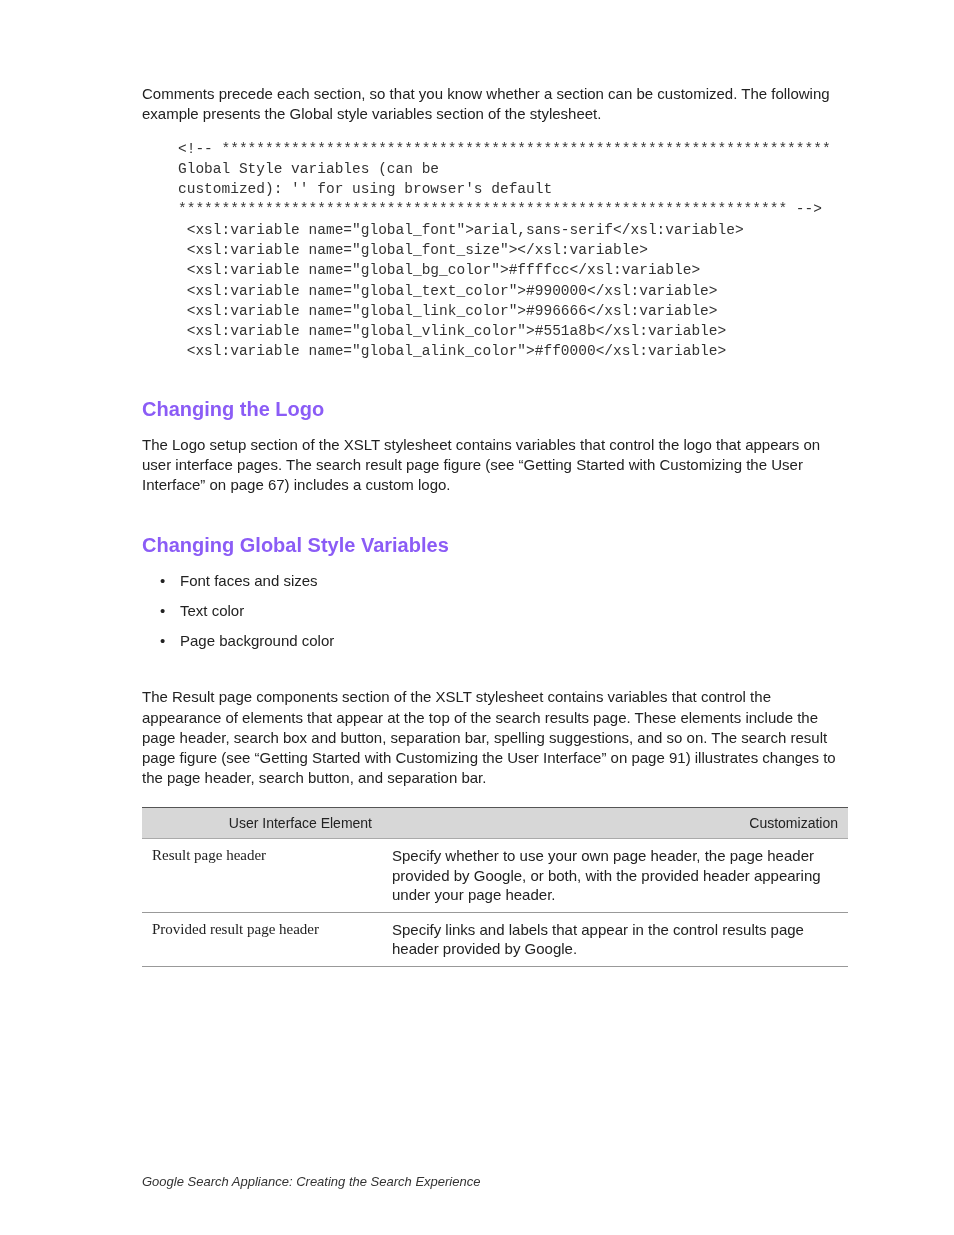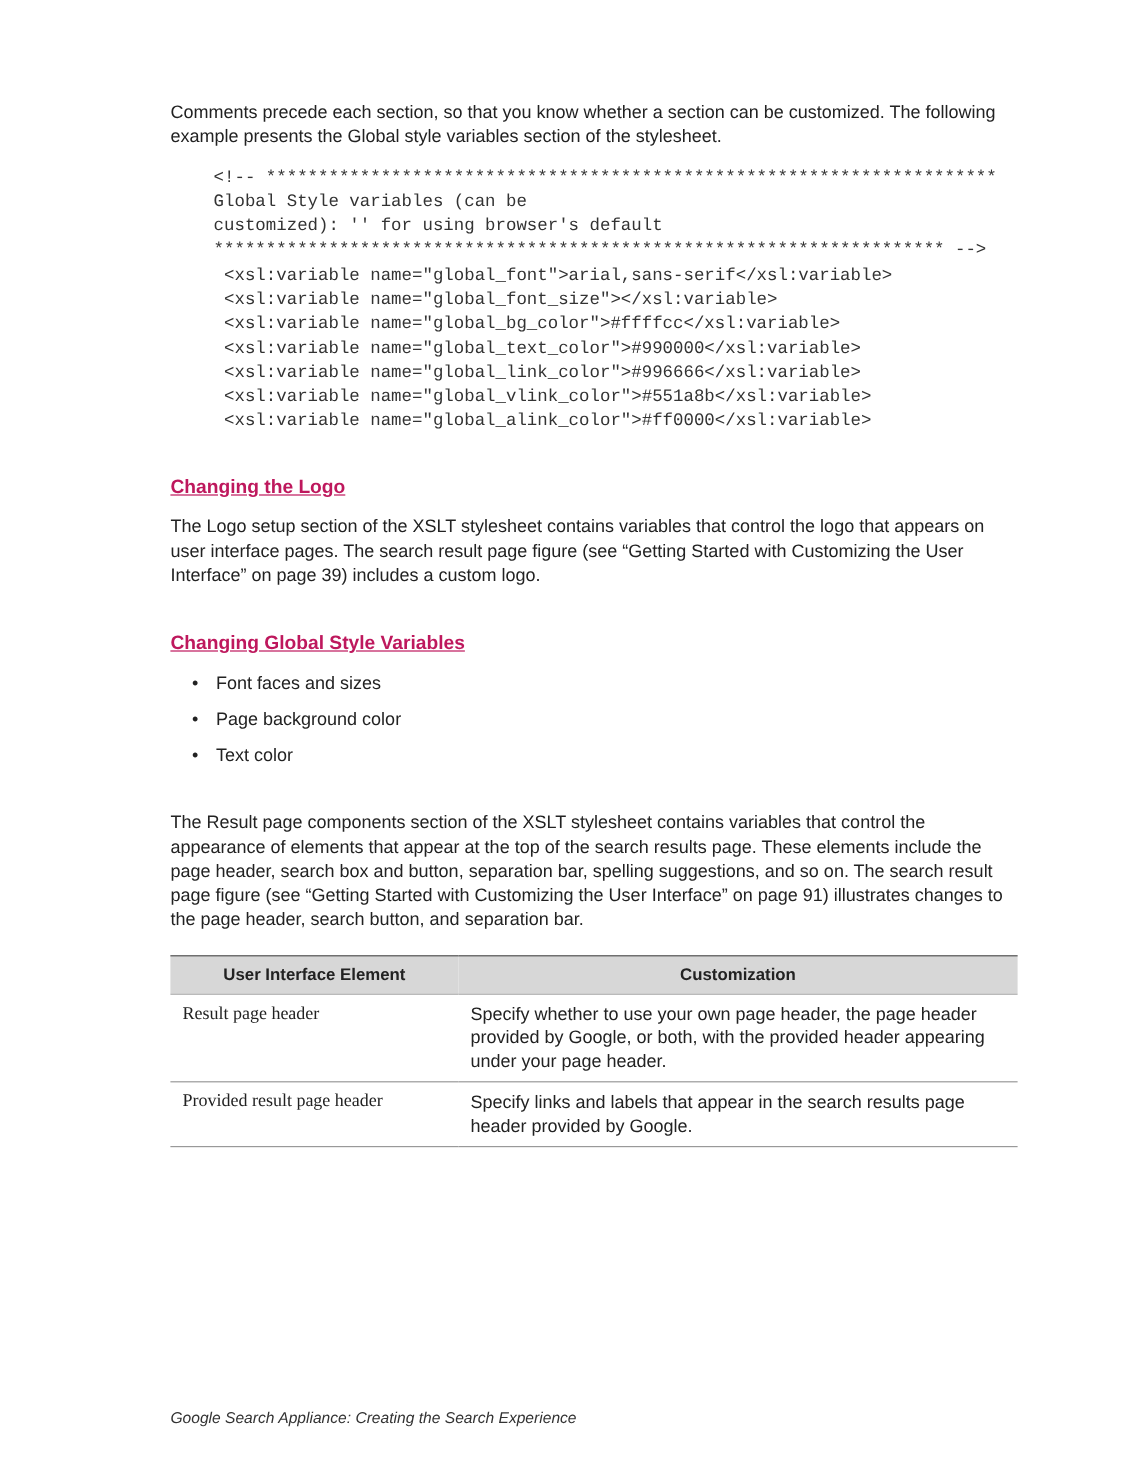--- a/index.html
+++ b/index.html
@@ -17,41 +17,40 @@
   .para { margin-bottom: 14px; }
   .code-block {
     font-family: "Courier New", monospace;
     font-size: 14.5px;
     white-space: pre;
     color: #333;
     margin: 6px 0 34px 36px;
     line-height: 1.4;
   }
   h2 {
-    color: #be185d;
+    color: #8b5cf6;
     font-weight: 700;
-    font-size: 16px;
+    font-size: 20px;
     margin-bottom: 12px;
     margin-top: 8px;
-    text-decoration: underline;
   }
   .section { margin-bottom: 36px; }
   ul { list-style: none; margin: 10px 0 0 18px; }
   ul li { margin-bottom: 10px; padding-left: 20px; position: relative; }
   ul li::before { content: "•"; position: absolute; left: 0; font-size: 15px; }
   table {
     width: 100%;
     border-collapse: collapse;
     margin-top: 18px;
     font-size: 15px;
   }
   thead tr { background: #d7d7d7; }
   th {
-    text-align: center;
-    font-weight: 700;
+    text-align: right;
+    font-weight: 400;
     padding: 6px 10px;
     border-top: 1px solid #555;
     border-bottom: 1px solid #aaa;
     font-size: 14px;
   }
   td {
     padding: 7px 10px;
     border-bottom: 1px solid #999;
     vertical-align: top;
     line-height: 1.3;
@@ -81,50 +80,50 @@
  &lt;xsl:variable name="global_font"&gt;arial,sans-serif&lt;/xsl:variable&gt;
  &lt;xsl:variable name="global_font_size"&gt;&lt;/xsl:variable&gt;
  &lt;xsl:variable name="global_bg_color"&gt;#ffffcc&lt;/xsl:variable&gt;
  &lt;xsl:variable name="global_text_color"&gt;#990000&lt;/xsl:variable&gt;
  &lt;xsl:variable name="global_link_color"&gt;#996666&lt;/xsl:variable&gt;
  &lt;xsl:variable name="global_vlink_color"&gt;#551a8b&lt;/xsl:variable&gt;
  &lt;xsl:variable name="global_alink_color"&gt;#ff0000&lt;/xsl:variable&gt;</div>
 
 <div class="section">
   <h2>Changing the Logo</h2>
-  <p class="para">The Logo setup section of the XSLT stylesheet contains variables that control the logo that appears on user interface pages. The search result page figure (see “Getting Started with Customizing the User Interface” on page 39) includes a custom logo.</p>
+  <p class="para">The Logo setup section of the XSLT stylesheet contains variables that control the logo that appears on user interface pages. The search result page figure (see “Getting Started with Customizing the User Interface” on page 67) includes a custom logo.</p>
 </div>
 
 <div class="section">
   <h2>Changing Global Style Variables</h2>
   <ul>
     <li>Font faces and sizes</li>
+    <li>Text color</li>
     <li>Page background color</li>
-    <li>Text color</li>
   </ul>
 </div>
 
 <div class="section">
   <p class="para">The Result page components section of the XSLT stylesheet contains variables that control the appearance of elements that appear at the top of the search results page. These elements include the page header, search box and button, separation bar, spelling suggestions, and so on. The search result page figure (see “Getting Started with Customizing the User Interface” on page 91) illustrates changes to the page header, search button, and separation bar.</p>
 
   <table>
     <thead>
       <tr>
         <th>User Interface Element</th>
         <th>Customization</th>
       </tr>
     </thead>
     <tbody>
       <tr>
         <td>Result page header</td>
         <td>Specify whether to use your own page header, the page header provided by Google, or both, with the provided header appearing under your page header.</td>
       </tr>
       <tr>
         <td>Provided result page header</td>
-        <td>Specify links and labels that appear in the search results page header provided by Google.</td>
+        <td>Specify links and labels that appear in the control results page header provided by Google.</td>
       </tr>
     </tbody>
   </table>
 </div>
 
 <div class="footer">
   <span class="footer-left">Google Search Appliance: Creating the Search Experience</span>
   <span class="footer-right">
     
     

